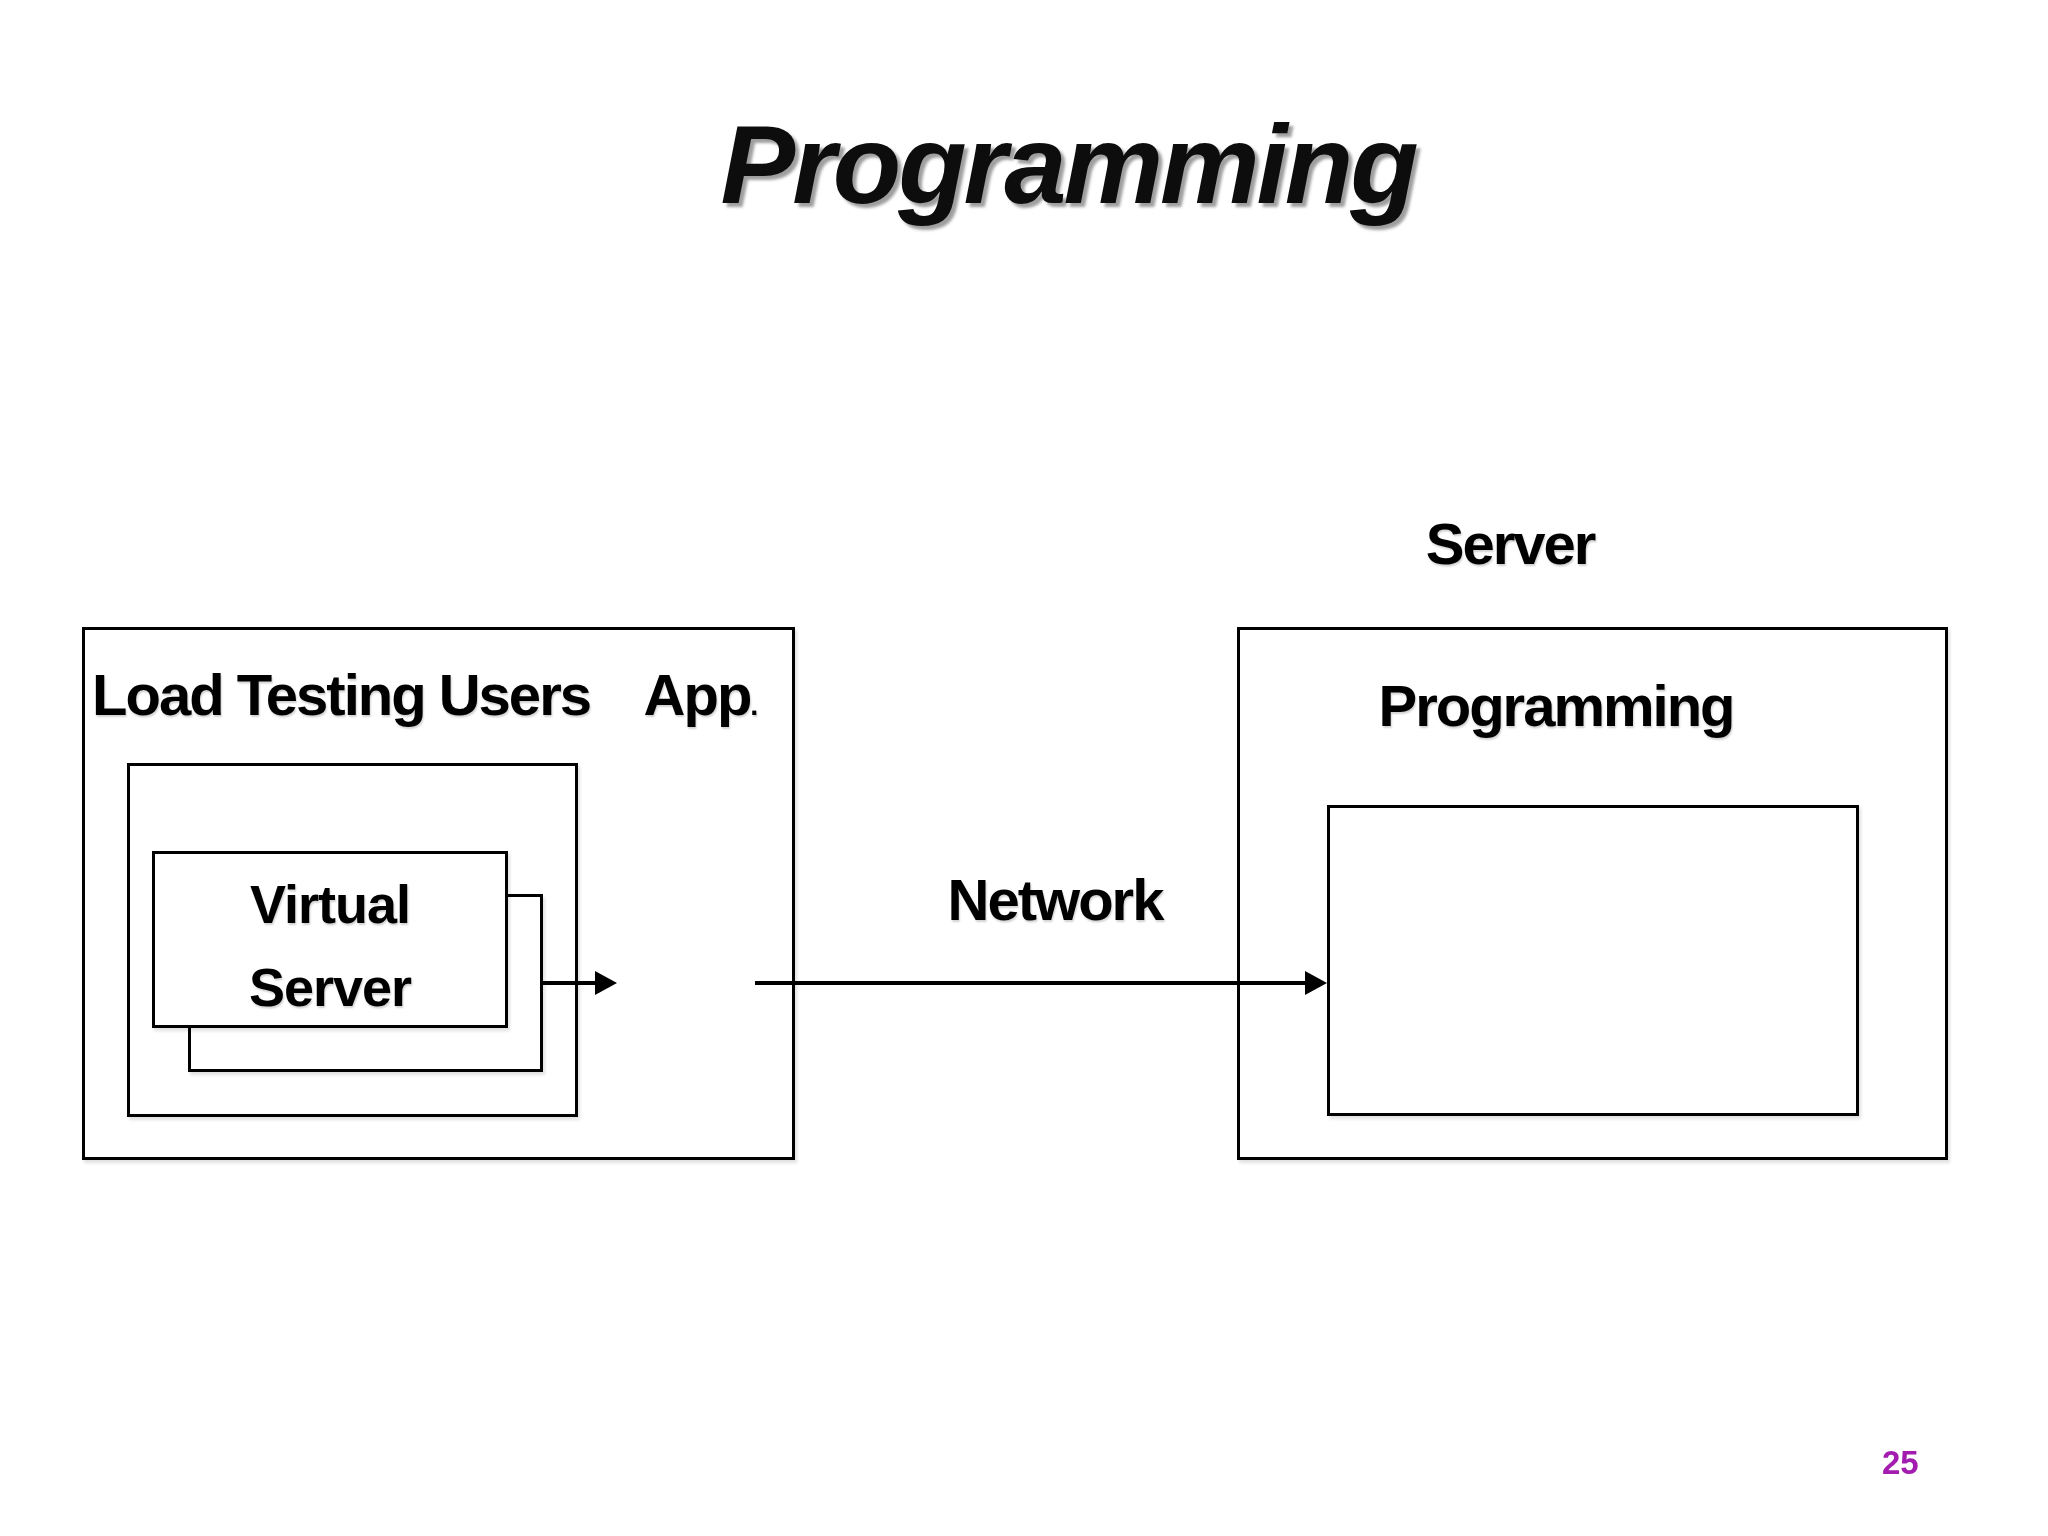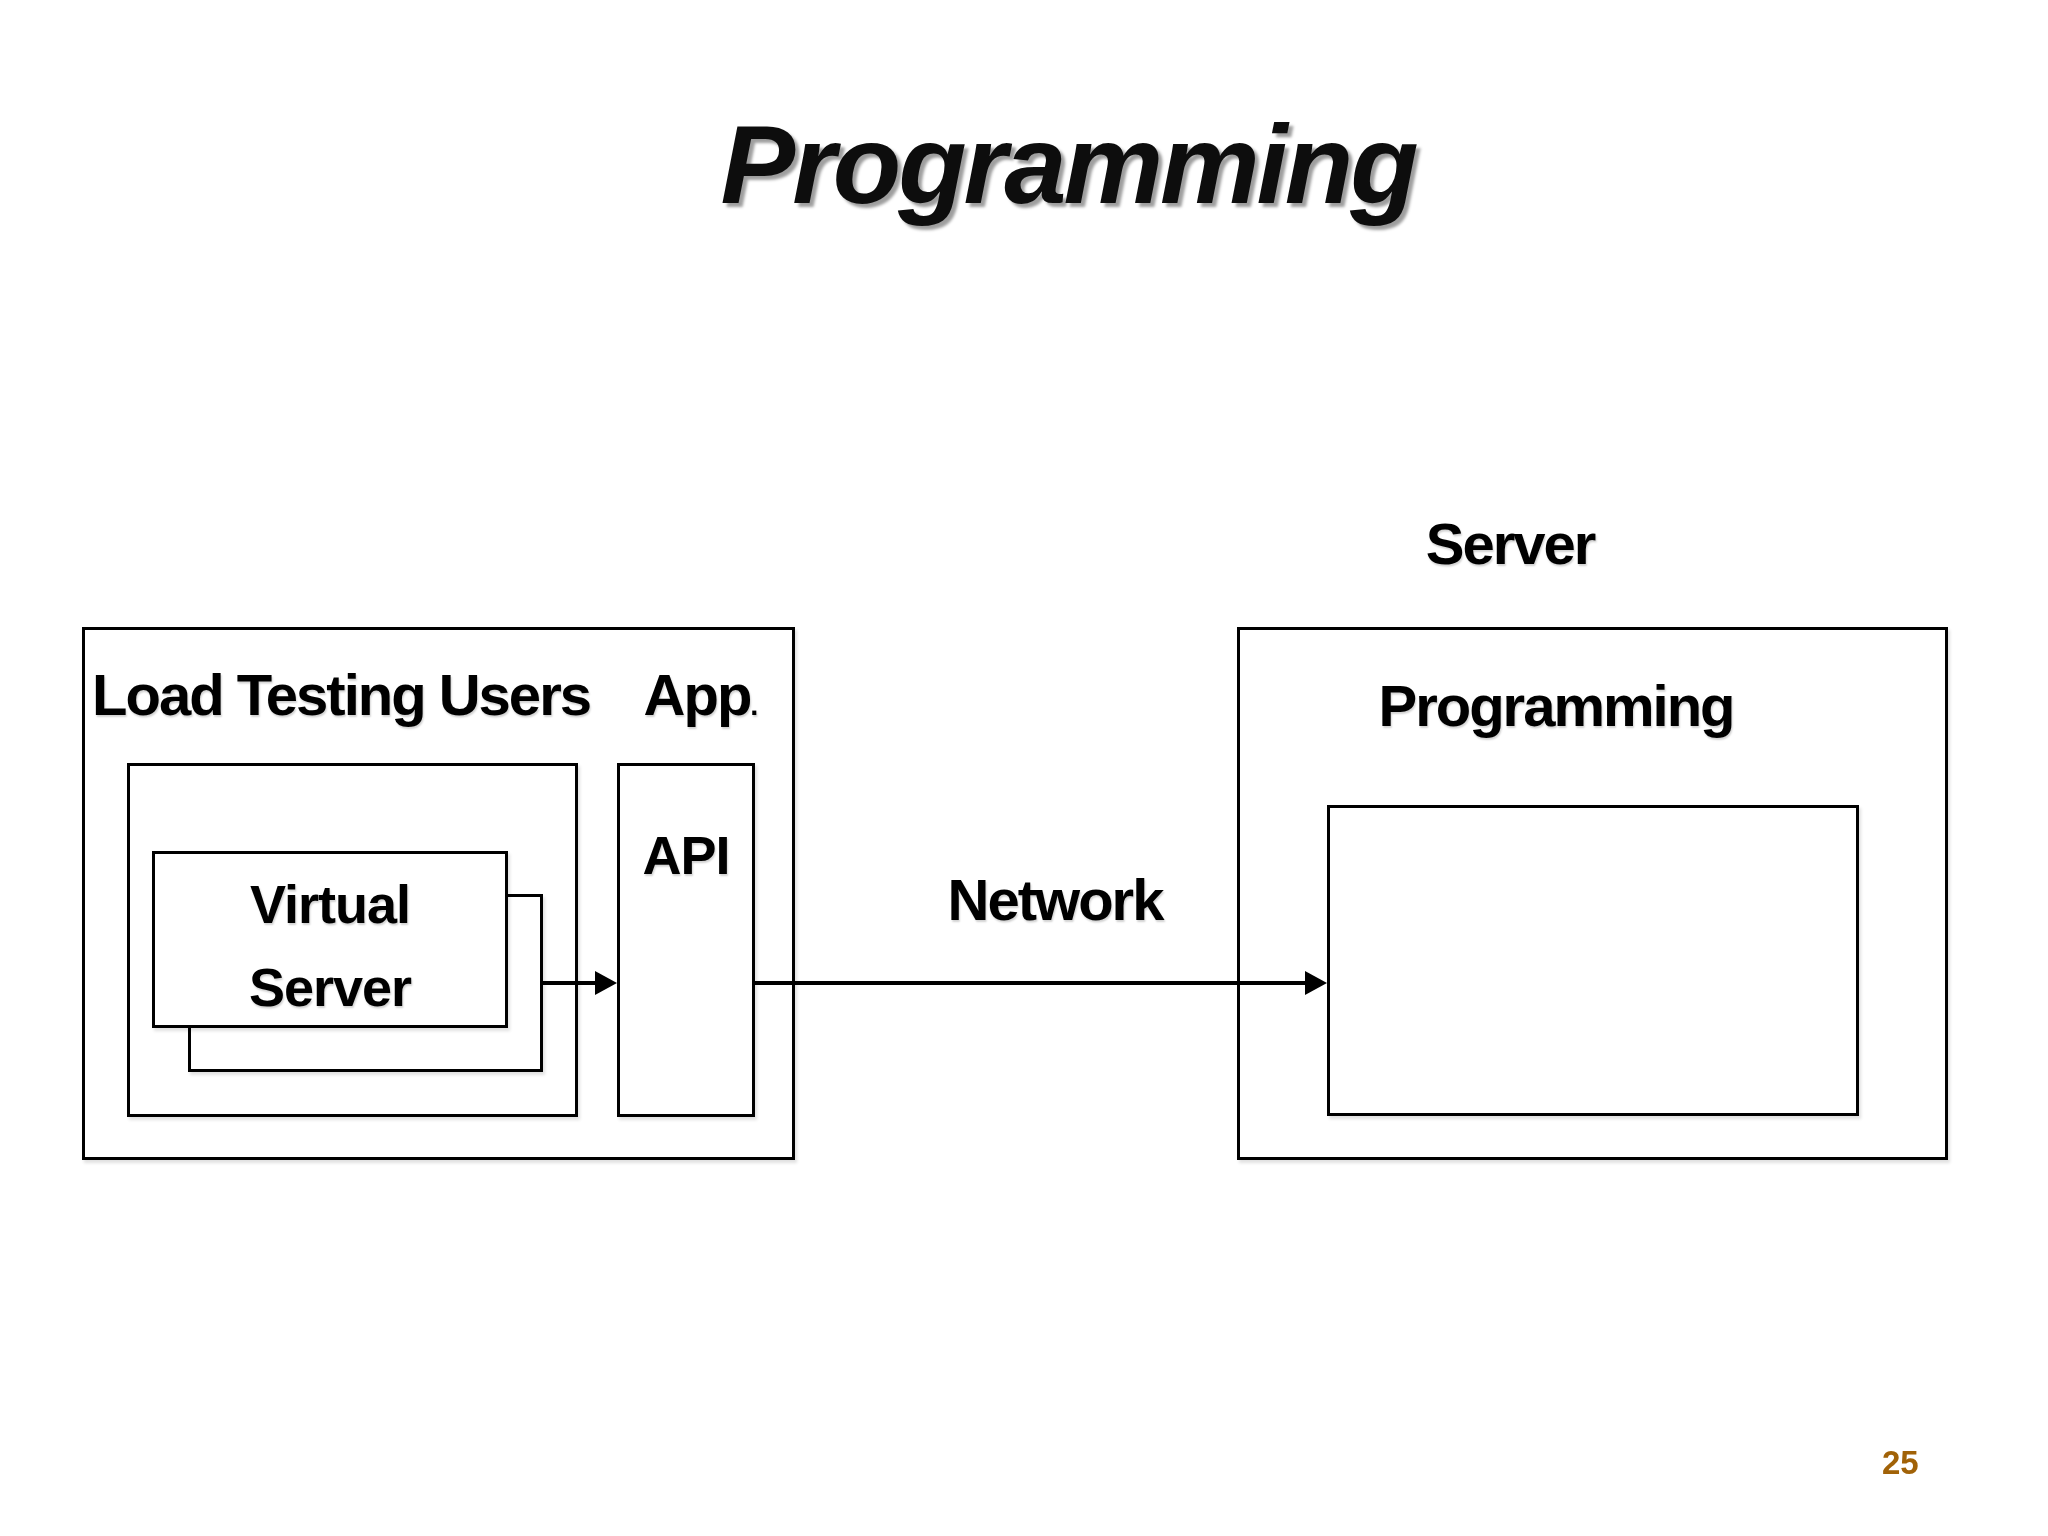--- a/index.html
+++ b/index.html
@@ -103,21 +103,21 @@
   #arrow2-line { left: 755px; top: 981px; width: 552px; }
   #arrow2-head { left: 1305px; top: 971px; }
 
   
   .page-number {
     position: absolute;
     left: 1882px;
     top: 1444px;
     font-size: 33px;
     font-weight: bold;
-    color: #a16207;
+    color: #a21caf;
   }
 
   
   #label-load-generator { left: 420px;  top: 510px; }
   #label-server         { left: 1510px; top: 510px; }
   #label-ltt            { left: 341px;  top: 661px; }
   #label-app            { left: 700px;  top: 661px; }
   #label-network        { left: 1055px; top: 866px; }
   #label-application    { left: 1556px; top: 672px; }
 </style>
@@ -137,23 +137,20 @@
   <div class="diagram-label" id="label-app"><span>App</span><span class="app-suffix">.</span></div>
 
   <div class="dbox" id="box-load-testing-tool"></div>
 
   <div class="dbox filled" id="box-vu-back"></div>
   <div class="dbox filled" id="box-vu-front">
     <div class="vu-line box-label">Virtual</div>
     <div class="vu-line box-label">Server</div>
   </div>
 
-  <div class="dbox" id="box-api">
-    <div class="api-text box-label">API</div>
-  </div>
 
   <div class="arrow-line" id="arrow1-line"></div>
   <div class="arrow-head" id="arrow1-head"></div>
 
   <div class="diagram-label" id="label-network">Network</div>
   <div class="arrow-line" id="arrow2-line"></div>
   <div class="arrow-head" id="arrow2-head"></div>
 
   <div class="dbox" id="box-server"></div>
 

